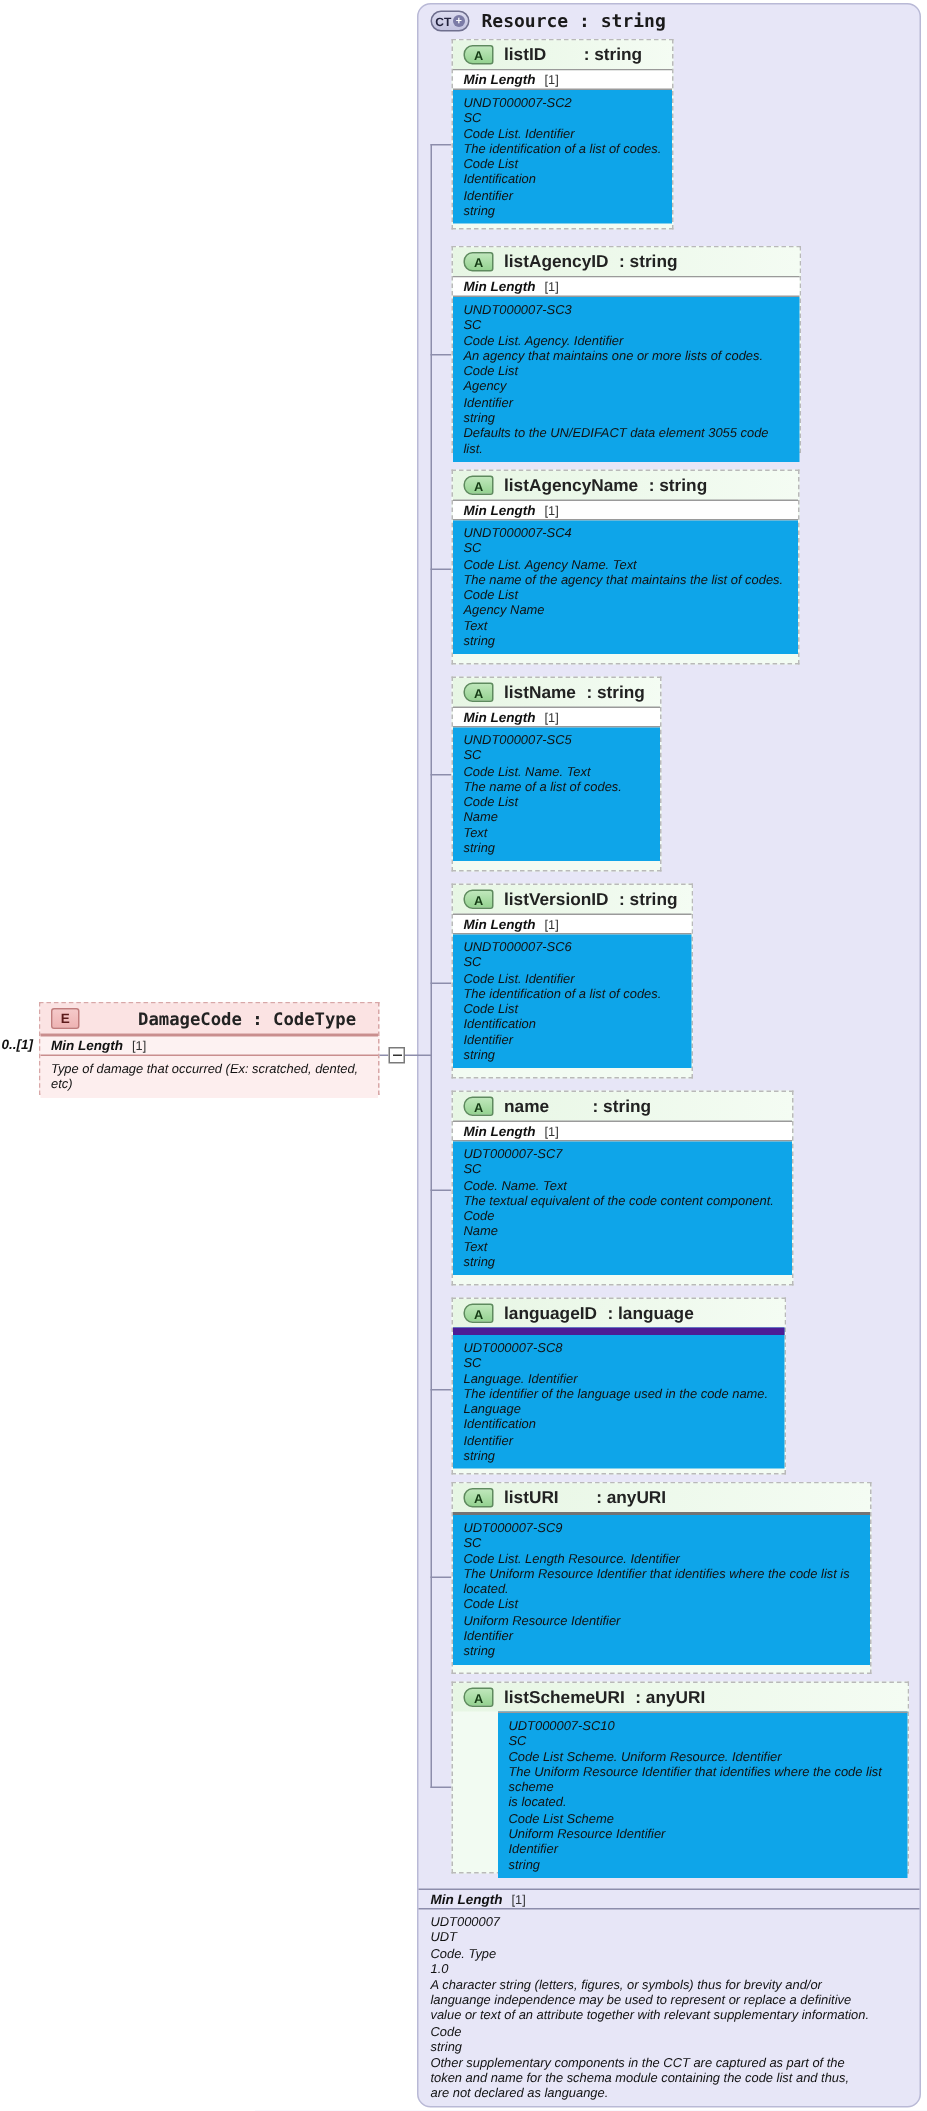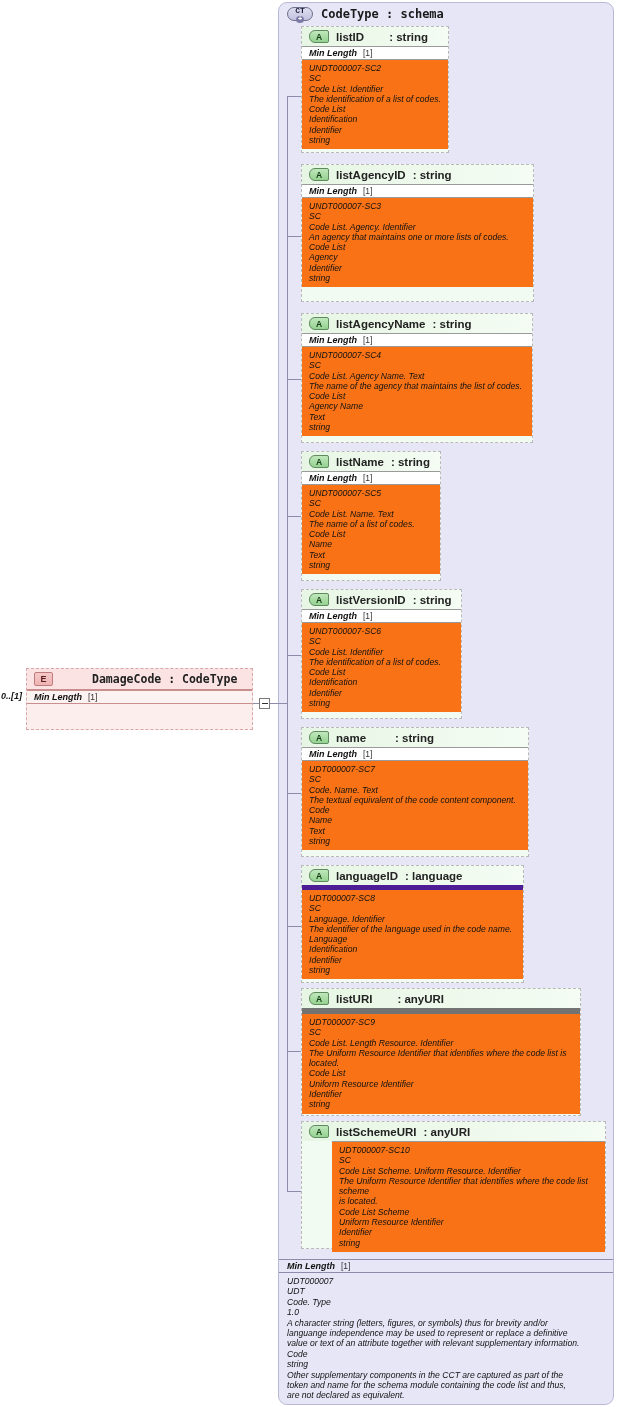--- a/index.html
+++ b/index.html
@@ -28,21 +28,21 @@
   .xbox .facet .fval{font-style:normal;font-weight:normal;color:#333;font-size:8.5px;}
   .xbox .doc{
     padding:3px 7px 4px 7px;font-size:8.6px;line-height:10.3px;
     font-style:italic;color:#111;
   }
   .xbox .doc div{white-space:normal;}
 
   
   .attr{background:#f2fbf2;}
   .attr .hdr{background:linear-gradient(to right,#e7f6e4,#f4fcf3);}
-  .attr .doc{background:#f97316;}
+  .attr .doc{background:#0ea5e9;}
   .attr .facet{background:#ffffff;}
 
   
   .elem{background:#fdeeee;border:1px dashed #d8a7a7;}
   .elem .hdr{background:#fbe3e3;}
   .elem .facet{background:#fdf2f2;border-bottom:1px solid #c98e8e;border-top:1px solid #c98e8e;}
   .elem .rows{border-top:1px solid #c98e8e;}
   .elem .doc{background:#fdeeee;}
 
   
@@ -69,21 +69,21 @@
 
   
   .badge{
     display:inline-flex;align-items:center;justify-content:center;
     box-sizing:border-box;flex:0 0 auto;
   }
   .badge-ct{
     width:26px;height:14px;border:1px solid #6f6f8e;border-radius:7px;
     background:linear-gradient(to bottom,#dcdcf0,#c3c3e0);
     font-size:8px;font-weight:bold;color:#20203a;letter-spacing:0;
-    font-family:Liberation Mono, monospace;gap:1px;flex-direction:column;
+    font-family:Liberation Sans, sans-serif;gap:1px;
   }
   .badge-ct .plus{
     width:8px;height:8px;border-radius:50%;
     background:#7b7ba6;color:#fff;font-size:7px;line-height:7px;
     display:inline-flex;align-items:center;justify-content:center;
   }
   .badge-a{
     width:20px;height:13px;border:1px solid #5e8a5e;border-radius:6px 2px 2px 6px;
     background:linear-gradient(to bottom,#bfe7bb,#95d291);
     font-size:8.5px;font-weight:bold;color:#143a14;
@@ -115,41 +115,41 @@
 <body>
 
 <div class="canvas">
 
   <div class="ctype" style="left:278px;top:2px;width:336px;height:1403px;">
     <div class="hdr">
       <span class="badge badge-ct">
         <span>CT</span>
           <span class="plus">+</span>
       </span>
-      <span>CodeType : schema</span>
+      <span>Resource : string</span>
     </div>
 
     <div class="ctfoot" style="top:1256px;">
       <div class="facet">
         <span class="fname">Min Length</span>
         <span class="fval">[1]</span>
       </div>
       <div class="doc">
         <div>UDT000007</div>
         <div>UDT</div>
         <div>Code. Type</div>
         <div>1.0</div>
         <div>A character string (letters, figures, or symbols) thus for brevity and/or</div>
         <div>languange independence may be used to represent or replace a definitive</div>
         <div>value or text of an attribute together with relevant supplementary information.</div>
         <div>Code</div>
         <div>string</div>
         <div>Other supplementary components in the CCT are captured as part of the</div>
         <div>token and name for the schema module containing the code list and thus,</div>
-        <div>are not declared as equivalent.</div>
+        <div>are not declared as languange.</div>
       </div>
     </div>
   </div>
 
   <div class="line-v" style="left:287px;top:96px;height:1096px;"></div>
 
   <div class="line-h" style="left:287px;top:96px;width:14px;"></div>
   <div class="line-h" style="left:287px;top:236px;width:14px;"></div>
   <div class="line-h" style="left:287px;top:379px;width:14px;"></div>
   <div class="line-h" style="left:287px;top:516px;width:14px;"></div>
@@ -201,20 +201,21 @@
     </div>
     <div class="doc">
       <div>UNDT000007-SC3</div>
       <div>SC</div>
       <div>Code List. Agency. Identifier</div>
       <div>An agency that maintains one or more lists of codes.</div>
       <div>Code List</div>
       <div>Agency</div>
       <div>Identifier</div>
       <div>string</div>
+      <div>Defaults to the UN/EDIFACT data element 3055 code list.</div>
     </div>
   </div>
 
   <div class="xbox attr" style="left:301px;top:313px;width:232px;height:130px;">
     <div class="hdr">
       <span class="badge badge-a">
           <span>A</span>
         </span>
       <span>listAgencyName</span>
       <span>: string</span>
@@ -336,21 +337,21 @@
   </div>
 
   <div class="xbox attr" style="left:301px;top:988px;width:280px;height:128px;">
     <div class="hdr">
       <span class="badge badge-a">
           <span>A</span>
         </span>
       <span>listURI</span>
       <span style="margin-left:18px">: anyURI</span>
     </div>
-    <div class="doc" style="border-top:6px solid #737373;">
+    <div class="doc" style="border-top:2px solid #737373;">
       <div>UDT000007-SC9</div>
       <div>SC</div>
       <div>Code List. Length Resource. Identifier</div>
       <div>The Uniform Resource Identifier that identifies where the code list is</div>
       <div>located.</div>
       <div>Code List</div>
       <div>Uniform Resource Identifier</div>
       <div>Identifier</div>
       <div>string</div>
     </div>
@@ -385,20 +386,24 @@
           <span>E</span>
         </span>
       <span class="mono" style="font-size:11.5px">DamageCode : CodeType</span>
     </div>
     <div class="rows">
       <div class="facet">
         <span class="fname">Min Length</span>
         <span class="fval">[1]</span>
       </div>
     </div>
+    <div class="doc">
+      <div>Type of damage that occurred (Ex: scratched, dented,</div>
+      <div>etc)</div>
+    </div>
   </div>
 
   <div class="line-h" style="left:253px;top:703px;width:6px;"></div>
   <div class="collapse-box" style="left:259px;top:698px;">
     <i></i>
   </div>
   <div class="line-h" style="left:270px;top:703px;width:18px;"></div>
 
 </div>
 

